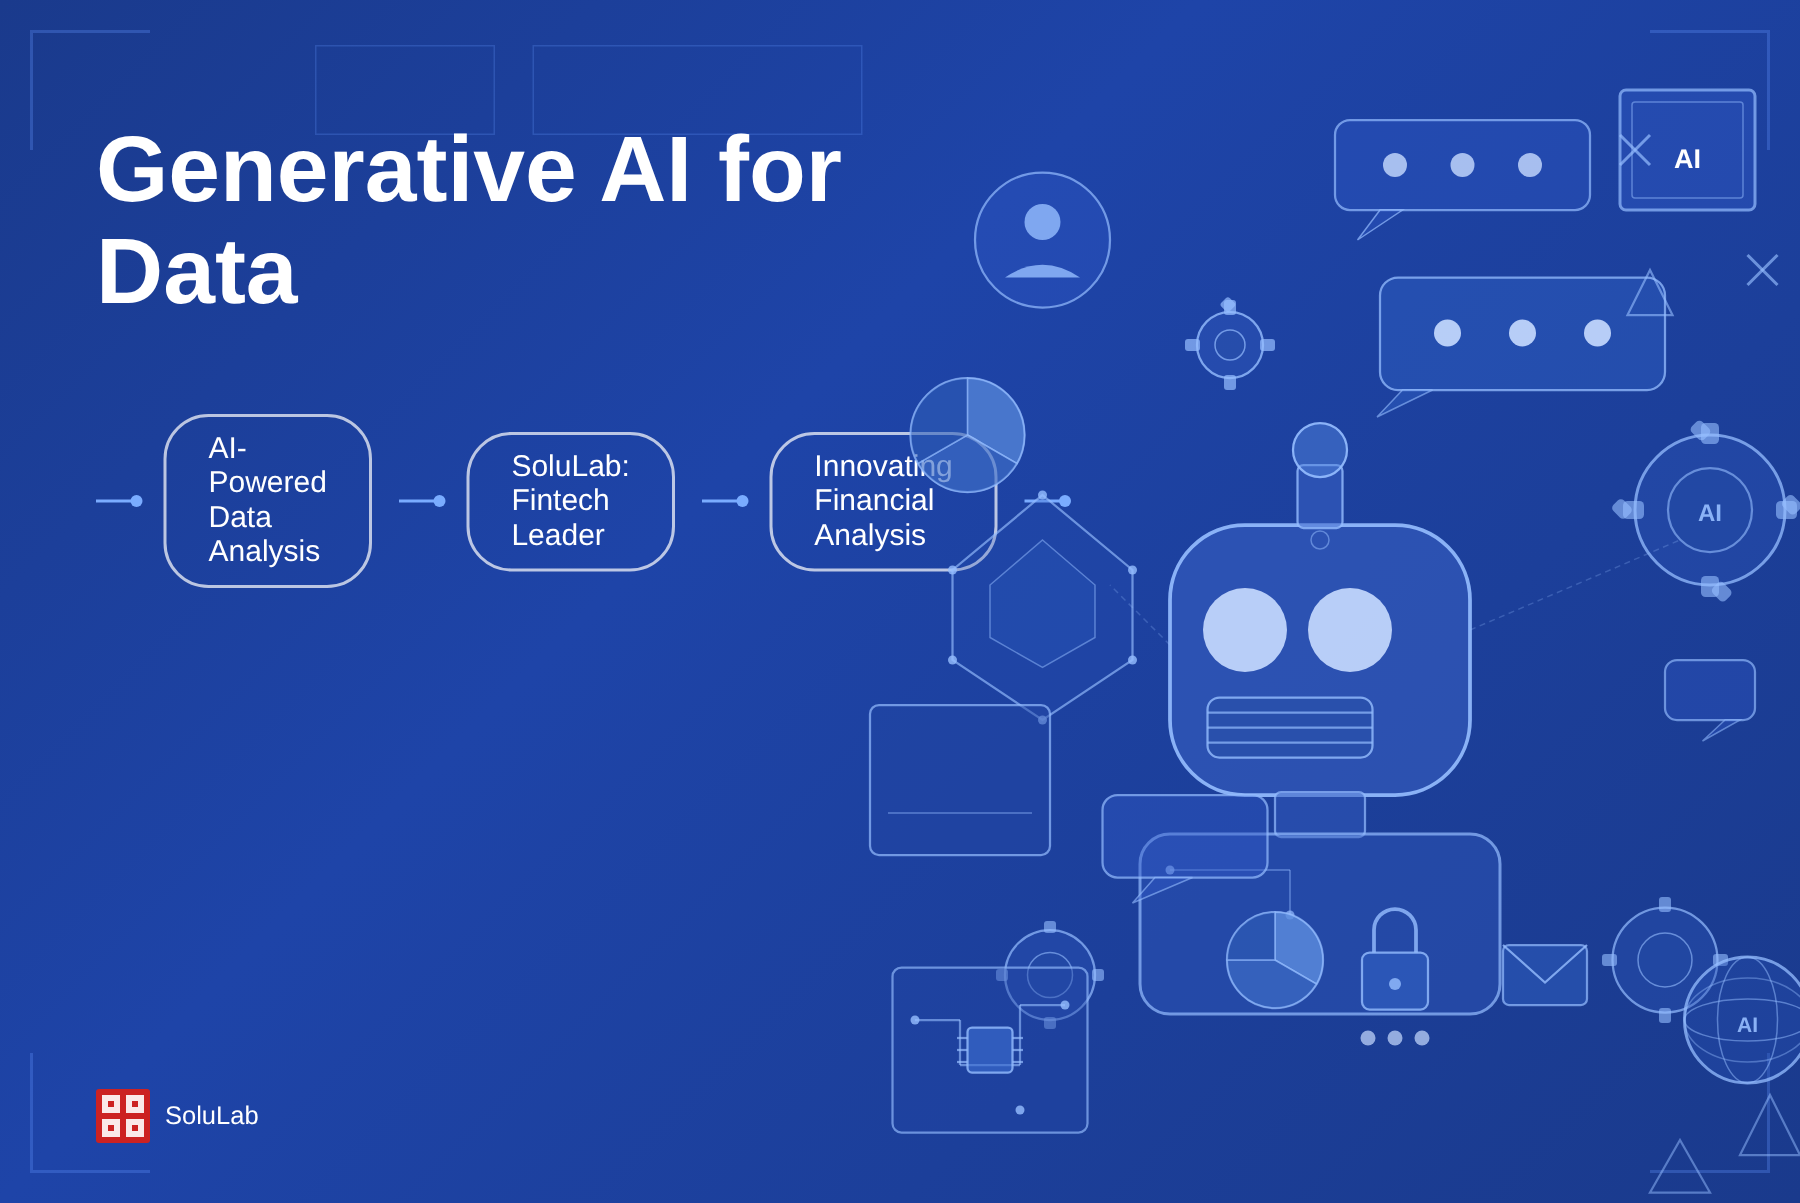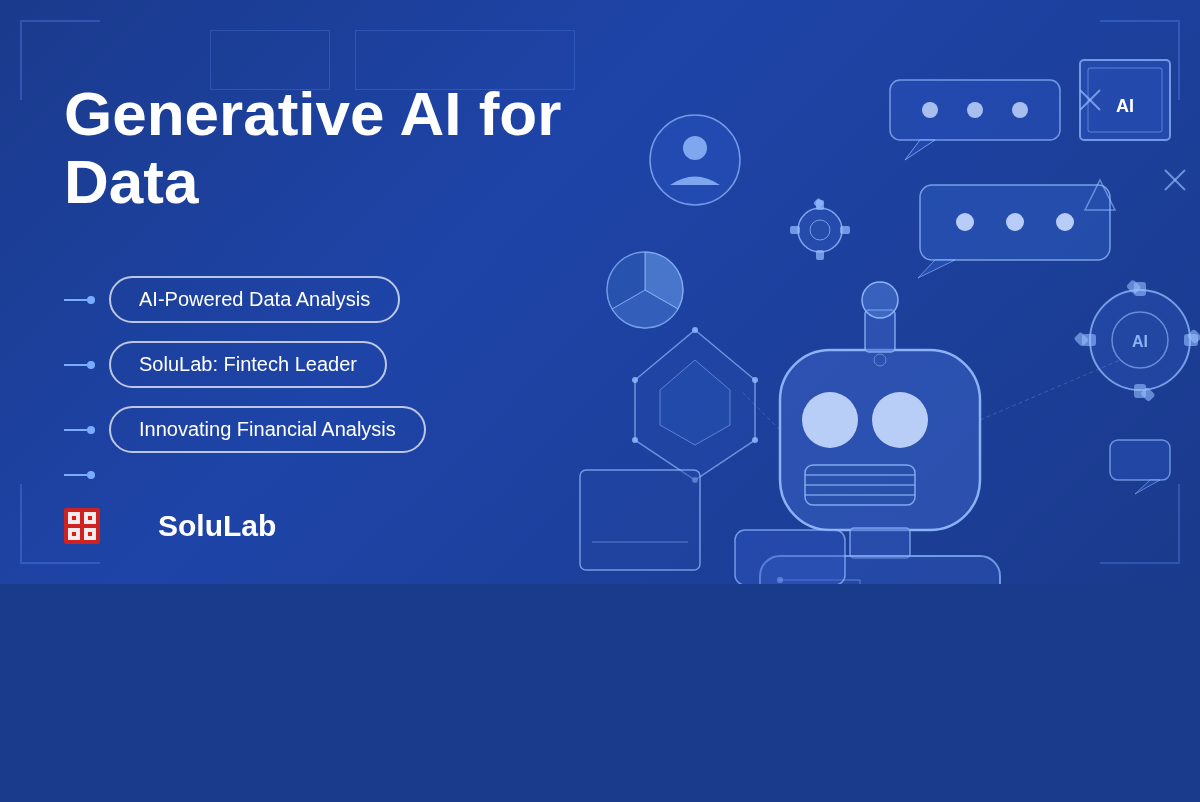--- a/index.html
+++ b/index.html
@@ -7,21 +7,21 @@
       width: 1200px;
       height: 802px;
       overflow: hidden;
       background-color: #1a3a8c;
       font-family: 'Arial', sans-serif;
       position: relative;
     }
 
     .bg-container {
       width: 1200px;
-      height: 584px;
+      height: 802px;
       background: linear-gradient(135deg, #1a3a8c 0%, #1e44a8 40%, #1a3a8c 100%);
       position: relative;
       overflow: hidden;
     }
 
     
     .left-content {
       position: absolute;
       left: 64px;
       top: 80px;
@@ -31,21 +31,20 @@
     .main-title {
       font-size: 62px;
       font-weight: 900;
       color: #ffffff;
       line-height: 1.1;
       margin-bottom: 60px;
     }
 
     .tag-list {
       display: flex;
-      flex-direction: column;
       gap: 18px;
     }
 
     .tag-item {
       display: flex;
       align-items: center;
       gap: 14px;
     }
 
     .tag-connector {
@@ -88,23 +87,22 @@
       gap: 10px;
     }
 
     .logo-icon {
       width: 36px;
       height: 36px;
     }
 
     .logo-text {
       color: #ffffff;
-      font-size: 30px;
-      font-weight: 700;
-      margin-left: 48px;
+      font-size: 17px;
+      font-weight: 400;
     }
 
     
     .right-illustration {
       position: absolute;
       right: 0;
       top: 0;
       width: 660px;
       height: 802px;
     }

